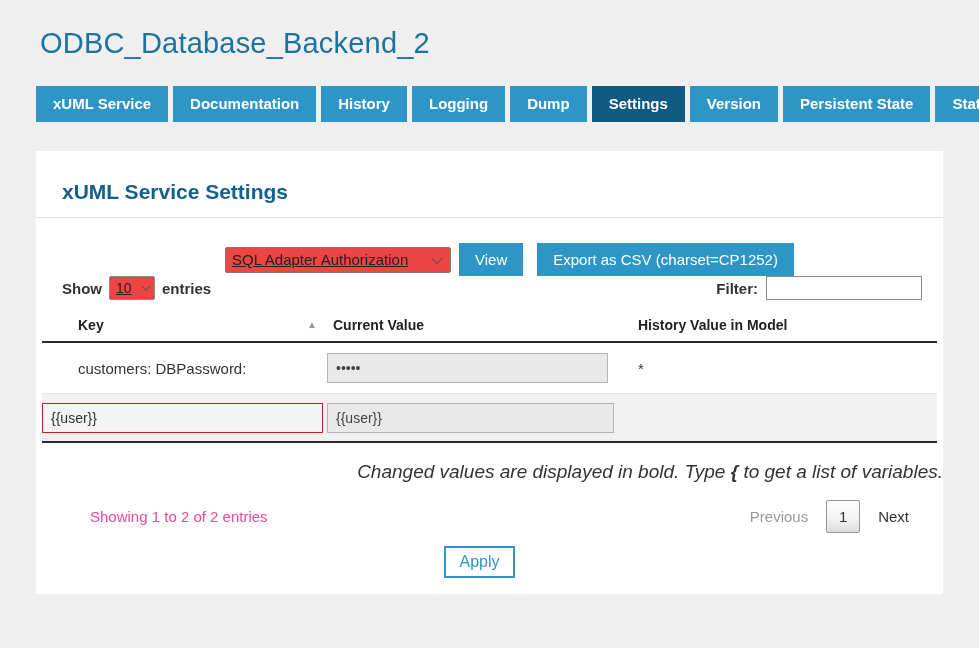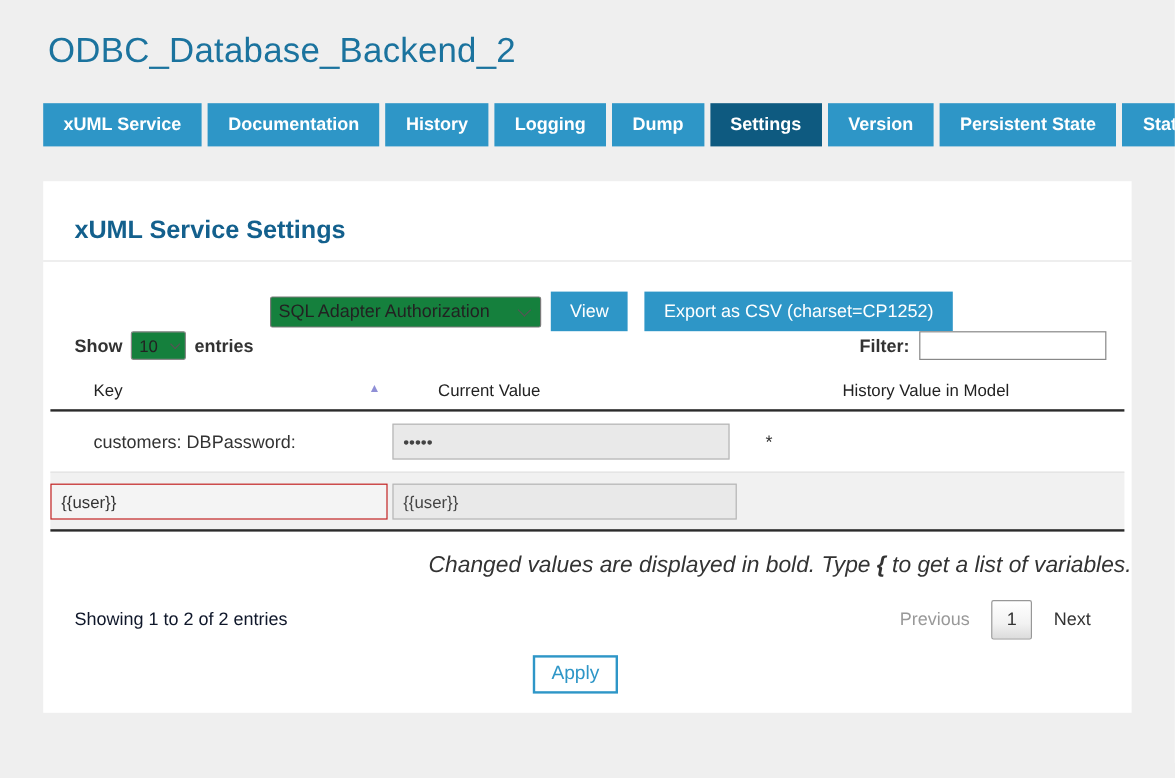--- a/index.html
+++ b/index.html
@@ -62,24 +62,25 @@
   }
   .select-wrap { position: relative; display: inline-block; }
   .select-wrap select {
     appearance: none;
     -webkit-appearance: none;
     width: 226px;
     height: 26px;
     font-size: 15px;
     font-family: "Liberation Sans", sans-serif;
     color: #222;
-    background: #15803d;
+    background: #ef4444;
     border: 1px solid #7a7a7a;
     border-radius: 2px;
     padding: 0 24px 0 6px;
+    text-decoration: underline;
   }
   .chevron {
     position: absolute;
     right: 10px; top: 50%;
     width: 8px; height: 8px;
     border-right: 1.6px solid #555;
     border-bottom: 1.6px solid #555;
     transform: translateY(-70%) rotate(45deg);
     pointer-events: none;
   }
@@ -130,23 +131,22 @@
   .data-table { margin: 8px 6px 0 6px; }
   .t-row {
     display: grid;
     grid-template-columns: 285px 300px 1fr;
     align-items: center;
   }
   .t-head {
     height: 35px;
     border-bottom: 2px solid #2b2b2b;
     font-size: 14px;
-    font-weight: normal;
+    font-weight: bold;
     color: #222;
-    gap: 32px;
   }
   .t-head .col-key { padding-left: 36px; display: flex; align-items: center; justify-content: space-between; padding-right: 10px; cursor: pointer; }
   .t-head .col-current { padding-left: 6px; cursor: pointer; }
   .t-head .col-original { padding-left: 11px; cursor: pointer; }
   .sort-asc { color: #8f8fd6; font-size: 10px; }
   .t-body-row { height: 50px; font-size: 15px; }
   .t-body-row.odd { background: #f1f1f1; border-top: 1px solid #e2e2e2; }
   .t-body-row:last-child { border-bottom: 2px solid #2b2b2b; }
   .t-body-row .col-key { padding-left: 36px; color: #333; }
   .cell-input {
@@ -181,21 +181,21 @@
   .note .b { font-weight: bold; }
 
   
   .table-footer {
     display: flex;
     justify-content: space-between;
     align-items: center;
     margin-top: 17px;
     padding: 0 24px 0 26px;
   }
-  .info-text { font-size: 15px; color: #0f172a; }
+  .info-text { font-size: 15px; color: #ec4899; margin-left: 28px; }
   .paginate { display: flex; align-items: center; font-size: 15px; }
   .page-prev { color: #999; cursor: default; padding: 0 10px; }
   .page-next { color: #333; cursor: pointer; padding: 0 10px; }
   .page-num {
     width: 34px; height: 33px;
     margin: 0 8px;
     border: 1px solid #979797;
     border-radius: 2px;
     background: linear-gradient(to bottom, #ffffff 0%, #f2f2f2 60%, #dcdcdc 100%);
     color: #333;

